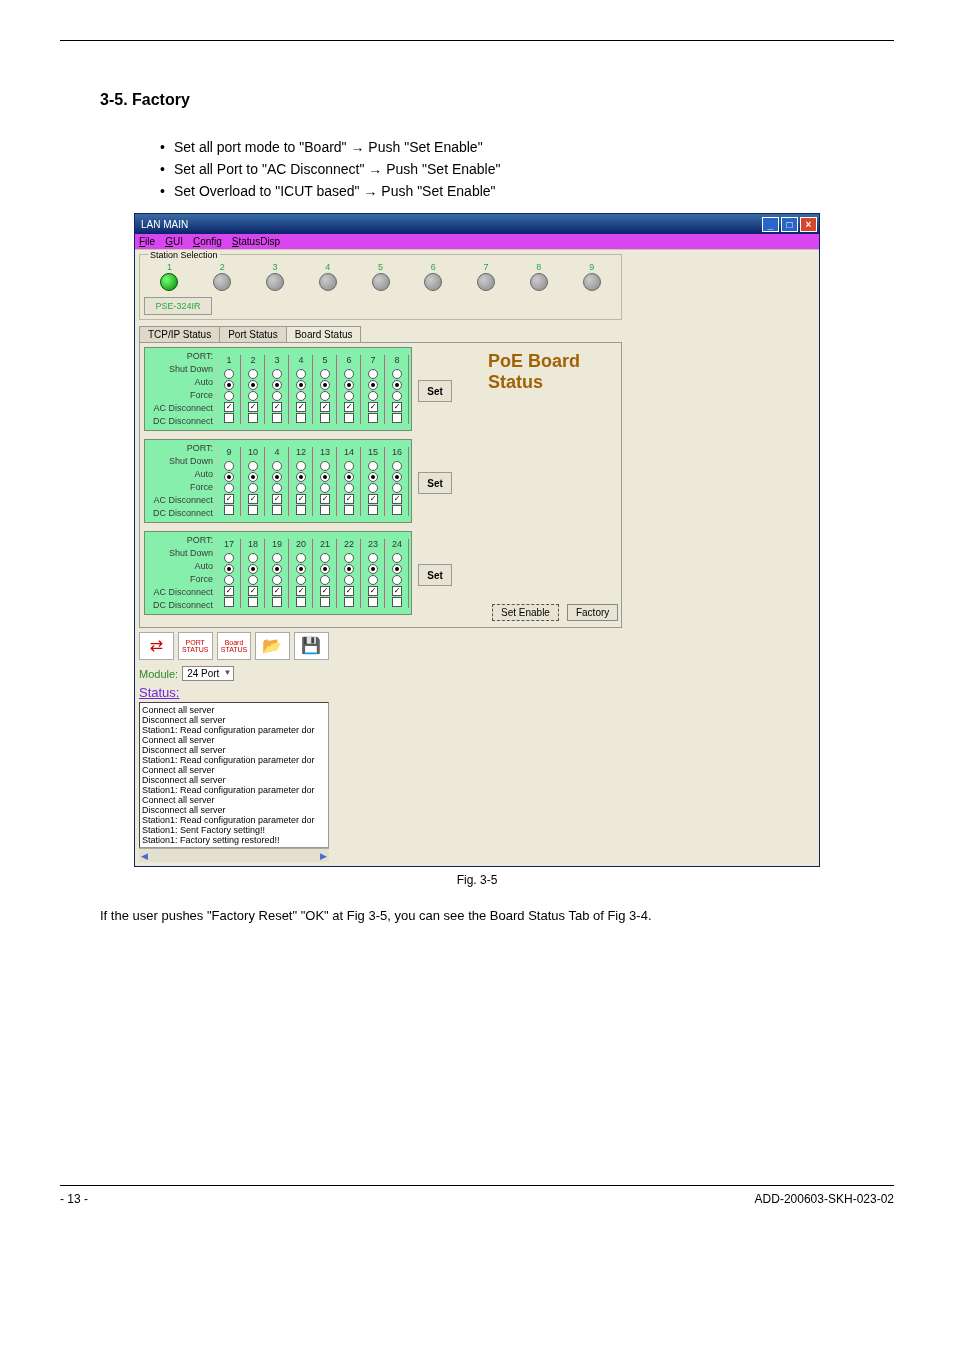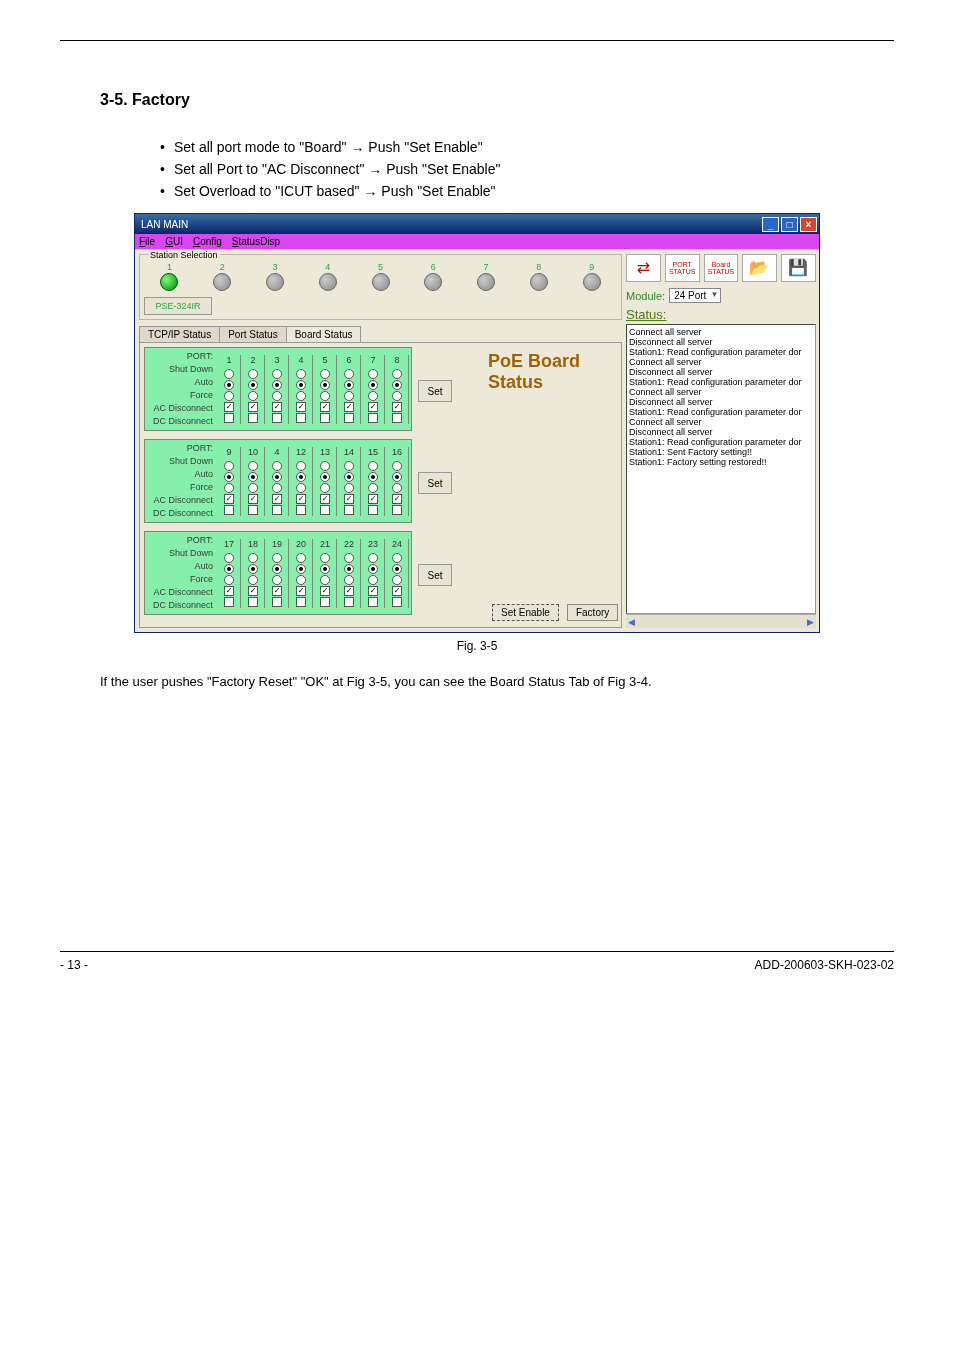--- a/index.html
+++ b/index.html
@@ -16,21 +16,21 @@
   .win { width: 686px; margin: 14px auto 0 auto; border: 1px solid #0a246a; background: #ece9d8; font-size: 10px; }
   .titlebar { height: 20px; background: linear-gradient(#3a6ea5,#0a246a); color: #fff; display: flex; align-items: center; padding: 0 2px 0 6px; }
   .titlebar .spacer { flex: 1; }
   .tb-btn { width: 17px; height: 15px; margin-left: 2px; display: flex; align-items: center; justify-content: center; font-size: 10px; font-weight: bold; border: 1px solid #fff; }
   .tb-min { background: #2a66c5; color: #fff; }
   .tb-max { background: #2a66c5; color: #fff; }
   .tb-close { background: #d9472b; color: #fff; }
   .menubar { height: 16px; background: #d946ef; border-bottom: 1px solid #c8c4b4; display: flex; align-items: center; padding-left: 4px; gap: 10px; font-size: 10px; }
   .menubar span u { text-decoration: underline; }
 
-  .content { display: flex; padding: 4px; gap: 4px; }
+  .content { display: flex; padding: 4px; gap: 4px; flex-direction: column; }
   .leftcol { width: 483px; }
   .rightcol { width: 190px; display: flex; flex-direction: column; }
 
   .station-box { border: 1px solid #bdb9a8; padding: 2px 4px 4px 4px; position: relative; }
   .station-legend { position: relative; top: -8px; left: 4px; background: #ece9d8; font-size: 9px; padding: 0 2px; }
   .station-row { display: flex; gap: 2px; margin-top: -6px; }
   .station { width: 52px; text-align: center; }
   .station .num { font-size: 9px; color: #2a4; }
   .led { width: 18px; height: 18px; border-radius: 50%; margin: 1px auto 0 auto; background: radial-gradient(circle at 35% 35%, #ccc, #888); border: 1px solid #666; }
   .led.green { background: radial-gradient(circle at 35% 35%, #7f7, #080); border-color: #050; }
@@ -43,33 +43,33 @@
 
   .port-block { background: #86efac; border: 1px solid #7a8a75; margin-bottom: 4px; padding: 2px 2px 2px 2px; display: flex; align-items: center; }
   .port-labels { width: 70px; text-align: right; font-size: 9px; color: #3a3a3a; padding-right: 4px; }
   .port-labels div { height: 13px; line-height: 13px; }
   .port-cols { display: flex; }
   .pcol { width: 24px; border-left: 1px solid #bcd0b8; border-right: 1px solid #7a8a75; }
   .pcol .phead { height: 13px; text-align: center; font-size: 9px; color: #333; }
   .radio { width: 10px; height: 10px; border-radius: 50%; background: #fff; border: 1px solid #555; margin: 1px auto; position: relative; }
   .radio.sel::after { content: ""; position: absolute; width: 4px; height: 4px; background: #000; border-radius: 50%; left: 2px; top: 2px; }
   .chk { width: 10px; height: 10px; background: #fff; border: 1px solid #555; margin: 1px auto; font-size: 8px; line-height: 8px; text-align: center; color: #000; }
-  .set-btn { width: 34px; height: 22px; margin-left: 6px; background: #e8e4d4; border: 1px solid #999; font-size: 10px; display: flex; align-items: center; justify-content: center; }
+  .set-btn { width: 34px; height: 22px; margin-left: 6px; background: #e8e4d4; border: 1px solid #999; font-size: 10px; display: flex; align-items: center; justify-content: center; font-weight: bold; }
 
   .toolbar { display: flex; justify-content: flex-end; gap: 4px; margin-bottom: 6px; }
   .tbtn { width: 36px; height: 28px; background: #fff; border: 1px solid #aaa; display: flex; align-items: center; justify-content: center; font-size: 7px; color: #c00; text-align: center; line-height: 1; }
   .tbtn.blue { color: #08c; }
   .tbtn.icon { font-size: 16px; }
 
   .module-row { display: flex; align-items: center; gap: 4px; font-size: 11px; margin-bottom: 4px; }
   .module-row .lbl { color: #2a8a2a; }
   .module-sel { border: 1px solid #888; background: #fff; padding: 1px 14px 1px 4px; font-size: 10px; position: relative; }
   .module-sel::after { content: "▼"; position: absolute; right: 2px; top: 1px; font-size: 8px; color: #555; }
 
-  .status-hdr { font-size: 13px; color: #4d7c0f; text-decoration: underline; margin-bottom: 2px; }
+  .status-hdr { font-size: 13px; color: #6d28d9; text-decoration: underline; margin-bottom: 2px; }
   .status-log { flex: 1; background: #fff; border: 1px inset #999; font-size: 9px; padding: 2px; overflow: hidden; height: 280px; position: relative; }
   .status-log .line { white-space: nowrap; }
   .hscroll { height: 14px; background: #e4e0d0; border-top: 1px solid #aaa; display: flex; align-items: center; justify-content: space-between; padding: 0 2px; font-size: 9px; color: #4a6acc; } 
   .poe-title { font-size: 18px; font-weight: bold; color: #a16207; margin: 2px 0 0 8px; }
 
   .bottom-btns { display: flex; gap: 8px; margin-top: 4px; margin-left: 8px; }
   .bbtn { padding: 2px 8px; font-size: 10px; background: #e8e4d4; border: 1px solid #888; }
   .bbtn.dashed { border: 1px dashed #555; }
 
   .below-text { font-size: 13px; margin: 20px 40px 10px 40px; line-height: 1.4; }

